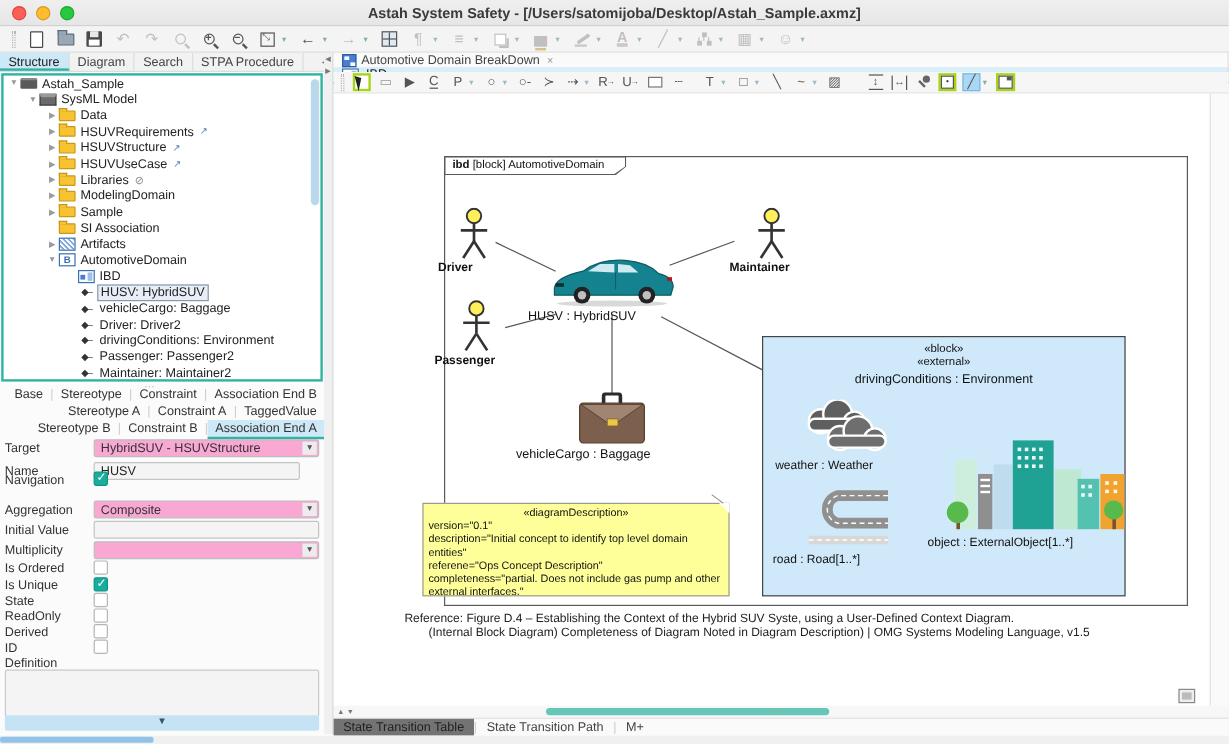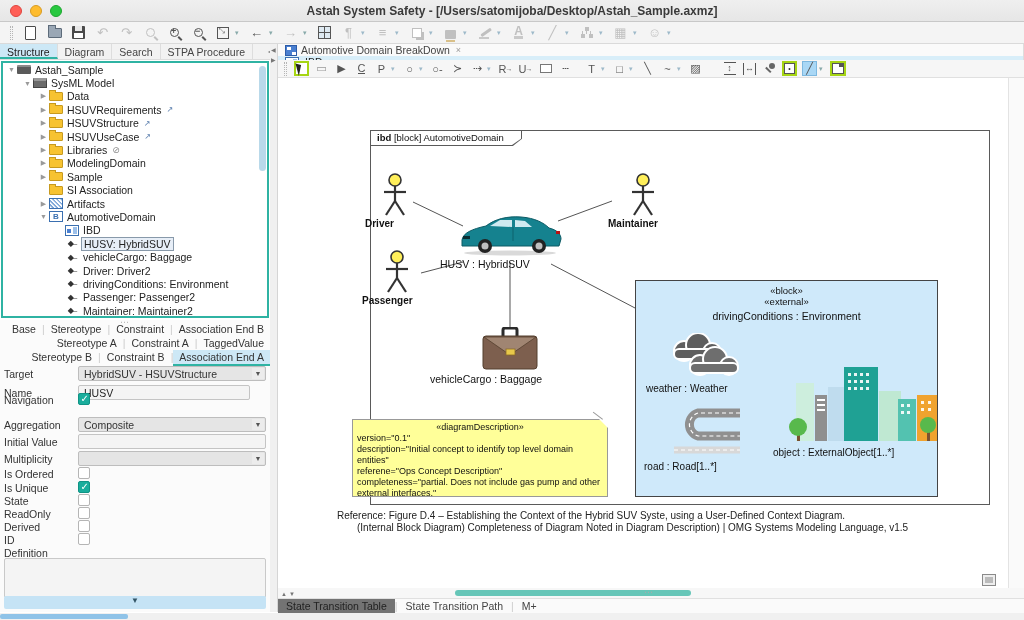--- a/index.html
+++ b/index.html
@@ -78,21 +78,21 @@
 
   
   .proppanel { position:absolute; left:0; top:320px; width:270px; height:292px; background:#fbfbfb; font-size:10.5px; color:#333; }
   .pp-dots { position:absolute; left:120px; top:-3px; color:#bbb; font-size:9px; letter-spacing:1px; }
   .ptabrow { position:absolute; left:0; width:270px; display:flex; justify-content:flex-end; }
   .ptab { padding:1px 6px; white-space:nowrap; color:#333; }
   .psep { color:#ccc; padding-top:1px; }
   .ptab.active { background:#cde8f6; border-bottom:2px solid #2fb3a3; }
   .prow { position:absolute; left:0; width:270px; height:16px; }
   .plabel { position:absolute; left:4px; top:2px; }
-  .pselect { position:absolute; left:78px; top:0; width:188px; height:15px; background:#e5e5e5; border:1px solid #bdbdbd; border-radius:2px; padding:1px 14px 0 5px; white-space:nowrap; overflow:hidden; }
+  .pselect { position:absolute; left:78px; top:0; width:188px; height:15px; background:#f9a8d4; border:1px solid #bdbdbd; border-radius:2px; padding:1px 14px 0 5px; white-space:nowrap; overflow:hidden; }
   .pselect .pcaret { position:absolute; right:1px; top:1px; width:12px; height:11px; font-size:7px; color:#555; text-align:center; background:#ececec; padding-top:2px; }
   .pinput { position:absolute; left:78px; top:0; width:188px; height:15px; background:#f4f4f4; border:1px solid #c4c4c4; border-radius:2px; padding:1px 5px 0 5px; font-size:10.5px; color:#222; font-family:inherit; }
   .cb { position:absolute; left:78px; top:1px; width:12px; height:12px; border:1px solid #b5b5b5; border-radius:2px; background:#fff; }
   .cb.checked { background:#19ad9c; border-color:#0f9485; }
   .cb.checked::after { content:"✓"; position:absolute; left:1.5px; top:-1px; color:#fff; font-size:10px; font-weight:bold; }
   .ptextarea { position:absolute; left:4px; top:0; width:262px; height:40px; background:#f4f4f4; border:1px solid #c9c9c9; border-radius:2px; }
   .pcollapse { position:absolute; left:4px; top:276px; width:262px; height:13px; background:#c5e3f5; text-align:center; font-size:8px; color:#356; border-radius:2px; }
 
   
   .vdivider { position:absolute; left:270px; top:44px; width:8px; height:568px; background:#f0f0f0; border-right:1px solid #d5d5d5; }

